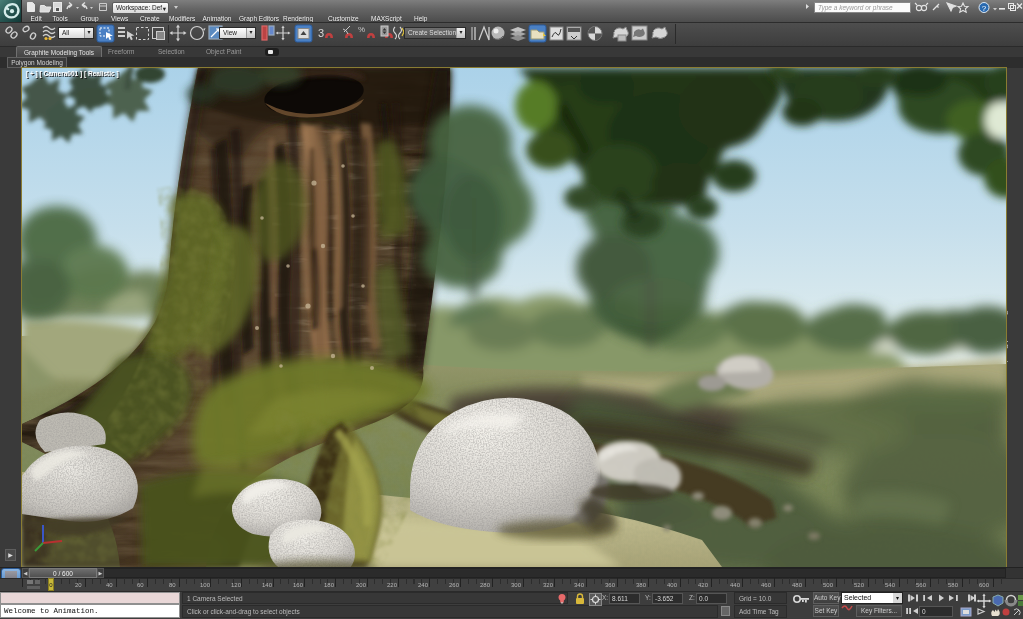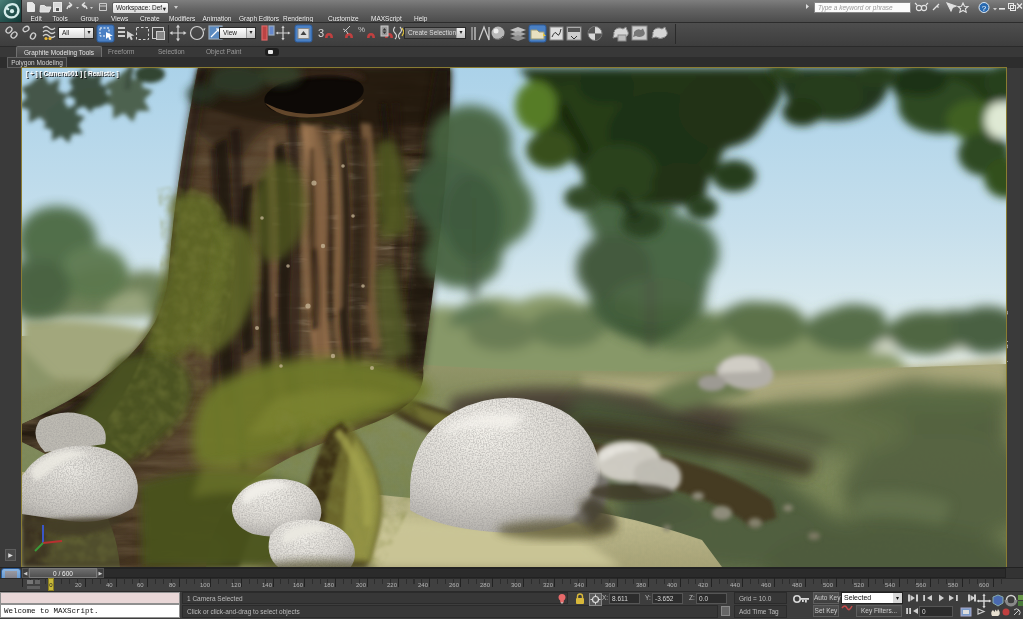--- a/index.html
+++ b/index.html
@@ -646,21 +646,21 @@
 <div class="abs rlab" style="left:792px">480</div>
 <div class="abs rlab" style="left:823px">500</div>
 <div class="abs rlab" style="left:854px">520</div>
 <div class="abs rlab" style="left:885px">540</div>
 <div class="abs rlab" style="left:916px">560</div>
 <div class="abs rlab" style="left:948px">580</div>
 <div class="abs rlab" style="left:979px">600</div>
 
   <div class="abs" id="statusrow"></div>
   <div class="abs" id="mxs1"></div>
-  <div class="abs" id="mxs2">Welcome to MAXScript.</div>
+  <div class="abs" id="mxs2">Welcome to Animation.</div>
   <div class="abs spanel" style="left:182px;top:592px;width:386px;height:12px">1 Camera Selected</div>
   <div class="abs spanel" style="left:182px;top:605px;width:536px;height:13px">Click or click-and-drag to select objects</div>
   <div class="abs slab" style="left:602px;top:594px">X:</div>
   <div class="abs sfield" style="left:609px;top:593px;width:31px;height:11px">8.611</div>
   <div class="abs slab" style="left:645px;top:594px">Y:</div>
   <div class="abs sfield" style="left:652px;top:593px;width:31px;height:11px">-3.652</div>
   <div class="abs slab" style="left:689px;top:594px">Z:</div>
   <div class="abs sfield" style="left:696px;top:593px;width:31px;height:11px">0.0</div>
   <div class="abs spanel" style="left:734px;top:592px;width:53px;height:12px">Grid = 10.0</div>
   <div class="abs spanel" style="left:734px;top:605px;width:53px;height:13px">Add Time Tag</div>

